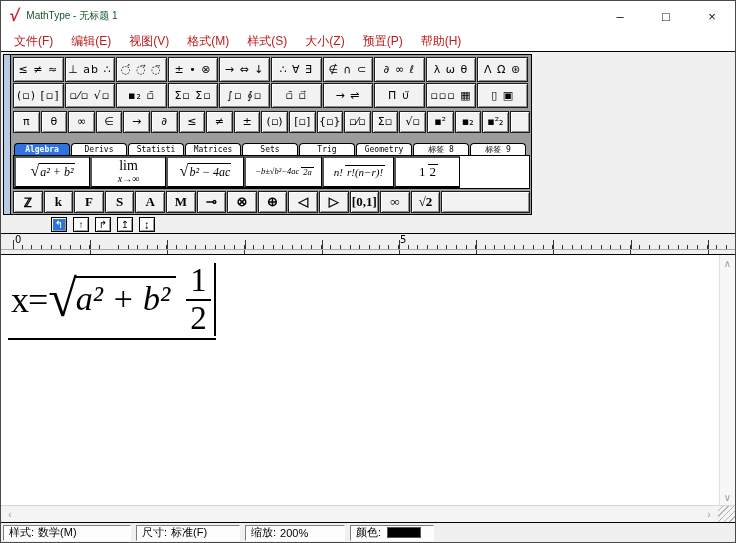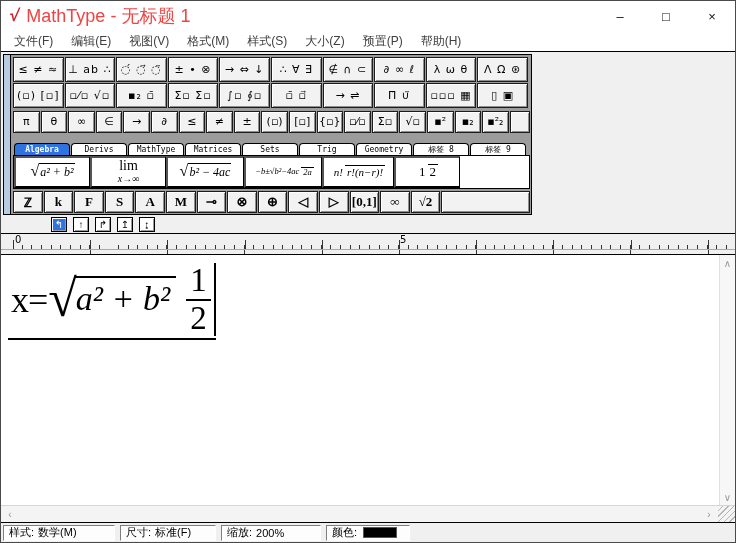--- a/index.html
+++ b/index.html
@@ -4,26 +4,26 @@
 <style>
   * { margin:0; padding:0; box-sizing:border-box; }
   html,body { width:736px; height:543px; font-family:"Liberation Sans",sans-serif; }
   #window {
     width:736px; height:543px; background:#f0f0f0;
     border:1px solid #4a4a4a; display:flex; flex-direction:column; overflow:hidden;
   }
   
   .titlebar { height:30px; background:#fff; display:flex; align-items:center; flex:none; }
   .logo { color:#d01f2e; font-weight:bold; font-size:17px; margin:0 7px 0 9px; transform:skewX(-8deg); }
-  .title { font-size:18px; color:#ef4444; }
+  .title { font-size:10px; color:#14532d; }
   .win-controls { margin-left:auto; display:flex; height:100%; }
   .win-btn { width:46px; display:flex; align-items:center; justify-content:center; font-size:13px; color:#111; cursor:default; }
   
   .menubar { height:21px; background:#fff; border-bottom:1px solid #000; display:flex; align-items:center; padding-left:4px; flex:none; }
-  .menu-item { font-size:12px; color:#404040; padding:2px 9px; }
+  .menu-item { font-size:12px; color:#b91c1c; padding:2px 9px; }
   
   .toolbar-zone { height:164px; background:#f0f0f0; padding:2px 0 0 2px; flex:none; }
   .toolbar-outer { width:529px; height:161px; border:1px solid #000; background:#9c9c9c; display:flex; }
   .drag-handle { width:7px; background:#b7cbe3; border-right:1px solid #000; flex:none; }
   .toolbar-main { flex:1; padding:2px 1px 1px 2px; display:flex; flex-direction:column; }
   .pal-row { display:flex; gap:1px; margin-bottom:1px; }
   .pal-btn {
     width:50.6px; height:25px; flex:none; font-size:11px;
     font-family:"DejaVu Sans",sans-serif; letter-spacing:1px;
     display:flex; align-items:center; justify-content:center;
@@ -184,21 +184,21 @@
               <button class="sym-btn raised">▪²</button>
               <button class="sym-btn raised">▪₂</button>
               <button class="sym-btn raised">▪²₂</button>
             </div>
           <div class="row-blank raised"></div>
         </div>
 
         <div class="tab-row">
             <div class="tab">Algebra</div>
             <div class="tab">Derivs</div>
-            <div class="tab">MathType</div>
+            <div class="tab">Statisti</div>
             <div class="tab">Matrices</div>
             <div class="tab">Sets</div>
             <div class="tab">Trig</div>
             <div class="tab">Geometry</div>
             <div class="tab">标签 8</div>
             <div class="tab">标签 9</div>
           </div>
 
         <div class="tpl-panel">
           <button class="tpl-btn" style="width:76px">
@@ -304,25 +304,25 @@
   </div>
 
   <div class="hscroll">
     <span class="scroll-arrow">‹</span>
     <div class="track"></div>
     <span class="scroll-arrow">›</span>
     <div class="resize-grip"></div>
   </div>
 
   <div class="statusbar">
-    <div class="status-seg" style="width:112px">
+    <div class="status-seg" style="width:128px">
       <span>样式:</span>
       <span>数学(M)</span>
     </div>
-    <div class="status-seg" style="width:96px">
+    <div class="status-seg" style="width:104px">
       <span>尺寸:</span>
       <span>标准(F)</span>
     </div>
     <div class="status-seg" style="width:100px">
       <span>缩放:</span>
       <span>200%</span>
     </div>
     <div class="status-seg" style="width:84px">
       <span>颜色:</span>
       <span class="swatch"></span>

